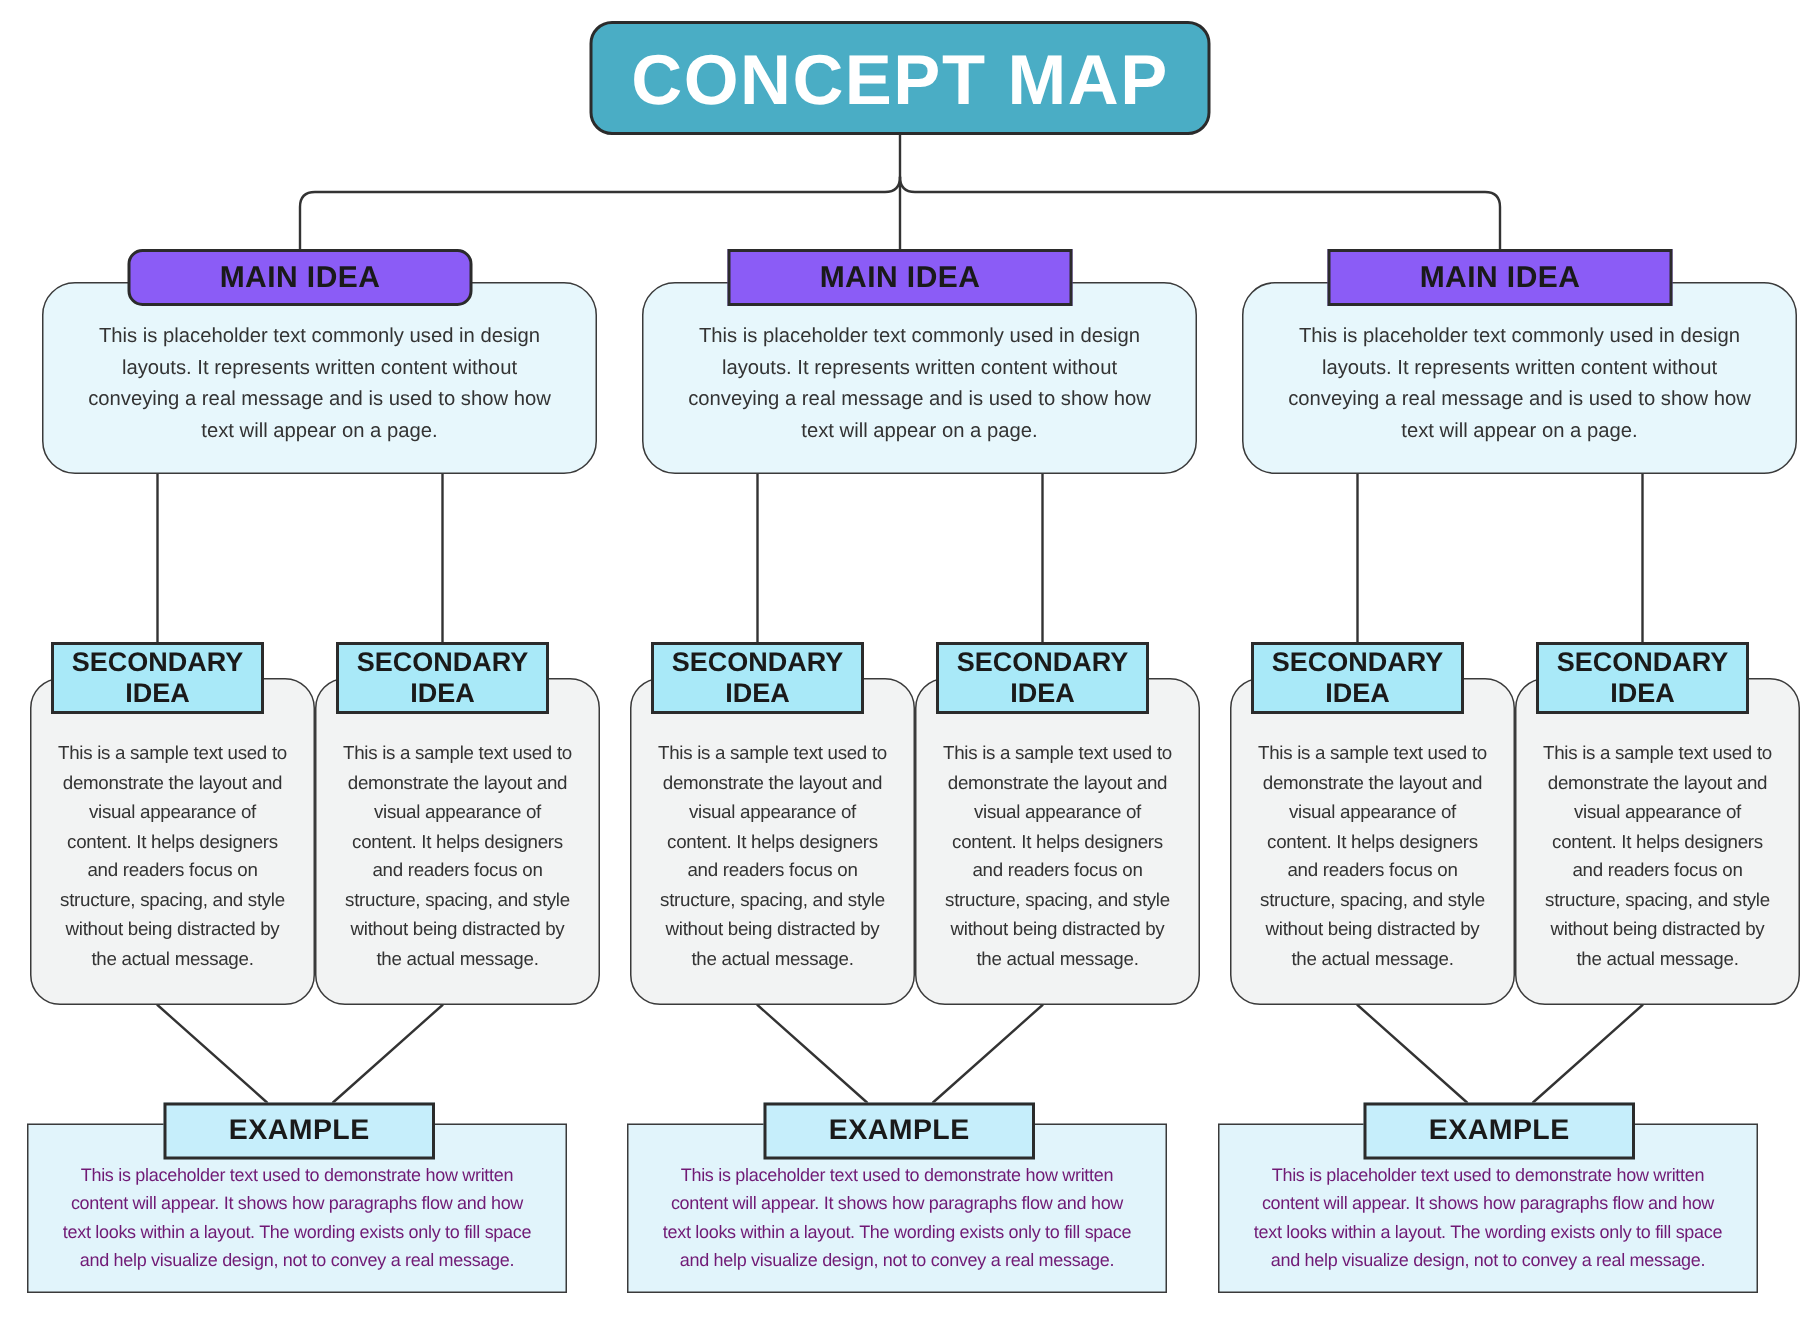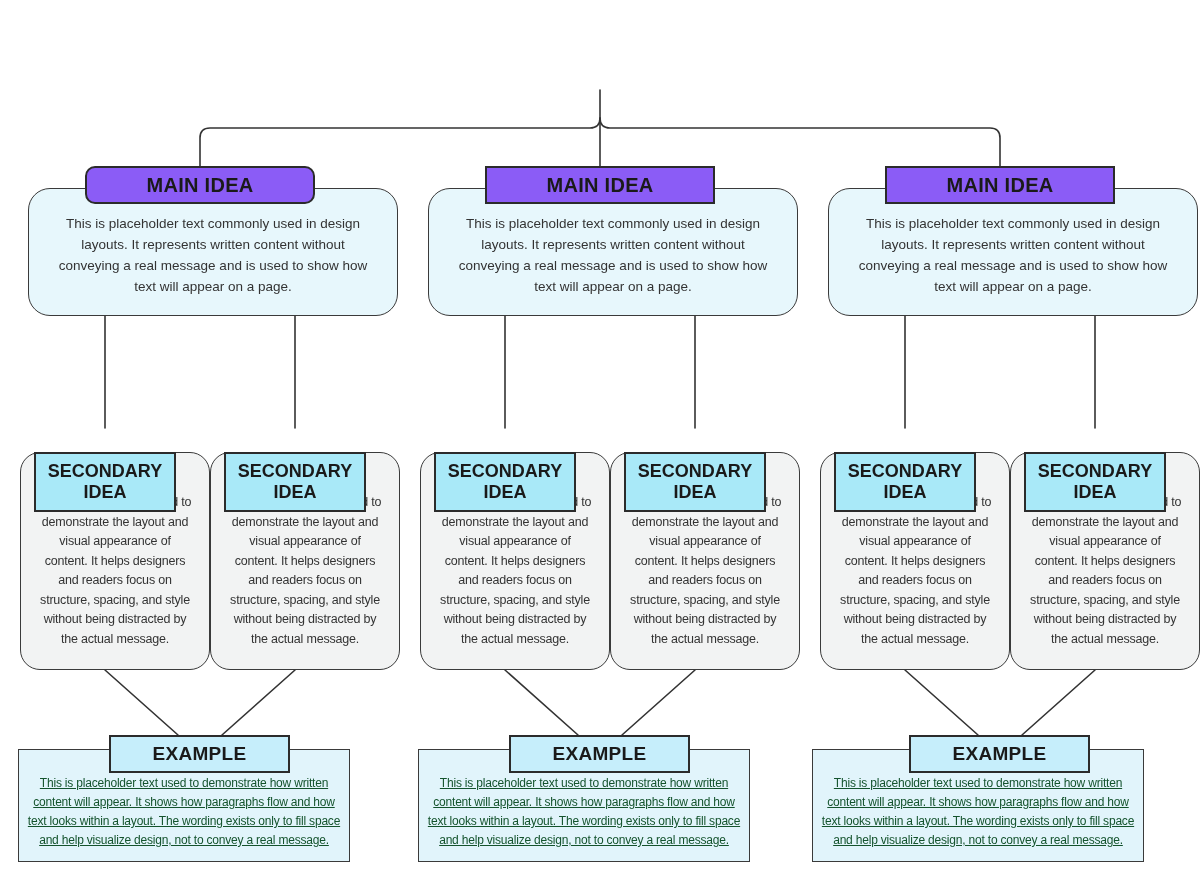--- a/index.html
+++ b/index.html
@@ -33,32 +33,32 @@
   }
   .main-header.rounded{border-radius:10px;}
 
   .sec-body{
     top:452px;width:190px;height:218px;
     background:#f2f3f3;border:1.5px solid #3a3a3a;border-radius:20px;
     color:#333333;font-size:12.5px;line-height:19.5px;letter-spacing:-0.2px;
     text-align:center;padding:40px 1px 0 1px;white-space:pre-line;z-index:1;
   }
   .sec-header{
-    top:452px;width:142px;height:60px;
+    top:428px;width:142px;height:48px;
     background:#a9e9f8;border:2px solid #2b2b2b;
     display:flex;align-items:center;justify-content:center;text-align:center;
     color:#1a1a1a;font-size:18px;font-weight:bold;line-height:1.15;
     z-index:3;
   }
 
   .ex-body{
-    top:749px;width:332px;height:113px;
+    top:749px;width:360px;height:113px;
     background:#e1f4fb;border:1.5px solid #3a3a3a;
-    color:#14532d;font-size:12px;line-height:19px;letter-spacing:-0.2px;
-    text-align:center;padding:24px 2px 0 2px;white-space:pre-line;z-index:1;text-decoration:underline;
+    color:#701a75;font-size:12px;line-height:19px;letter-spacing:-0.2px;
+    text-align:center;padding:24px 2px 0 2px;white-space:pre-line;z-index:1;
   }
   .ex-header{
     top:735px;width:181px;height:38px;
     background:#c6eefb;border:2px solid #2b2b2b;
     display:flex;align-items:center;justify-content:center;
     color:#1a1a1a;font-size:19px;font-weight:bold;letter-spacing:.3px;
     z-index:3;
   }
 </style>
 </head>
@@ -84,20 +84,21 @@
     <path d="M105,670 L178,735"></path>
       <path d="M295,670 L222,735"></path>
 
     <path d="M505,670 L578,735"></path>
       <path d="M695,670 L622,735"></path>
 
     <path d="M905,670 L978,735"></path>
       <path d="M1095,670 L1022,735"></path>
   </svg>
 
+  <div class="node title-box">CONCEPT MAP</div>
 
   <div class="node main-body" style="left:15px;">This is placeholder text commonly used in design
 layouts. It represents written content without
 conveying a real message and is used to show how
 text will appear on a page.</div>
   <div class="node main-header rounded" style="left:85px;">MAIN IDEA</div>
 
   <div class="node sec-body" style="left:20px;">This is a sample text used to
 demonstrate the layout and
 visual appearance of

